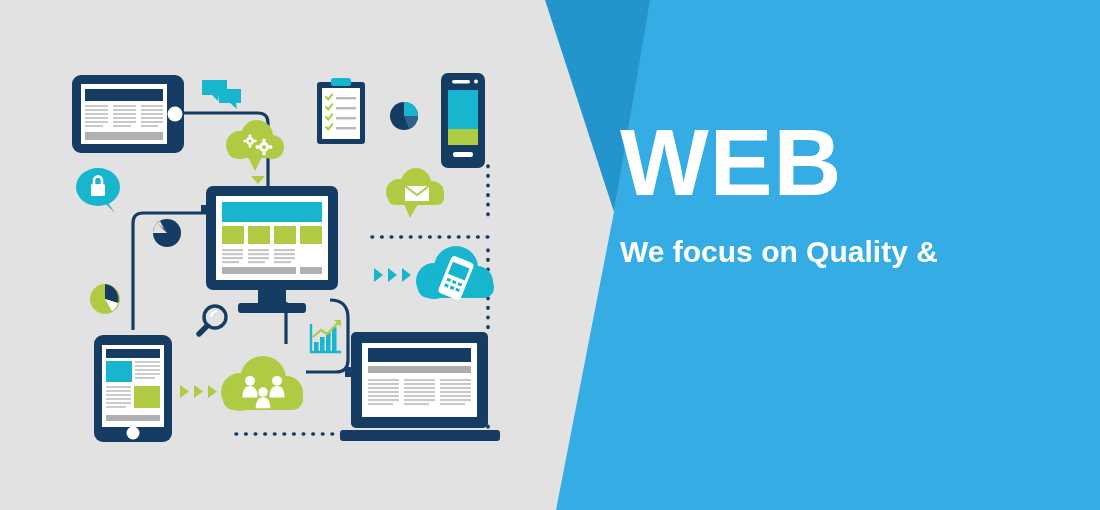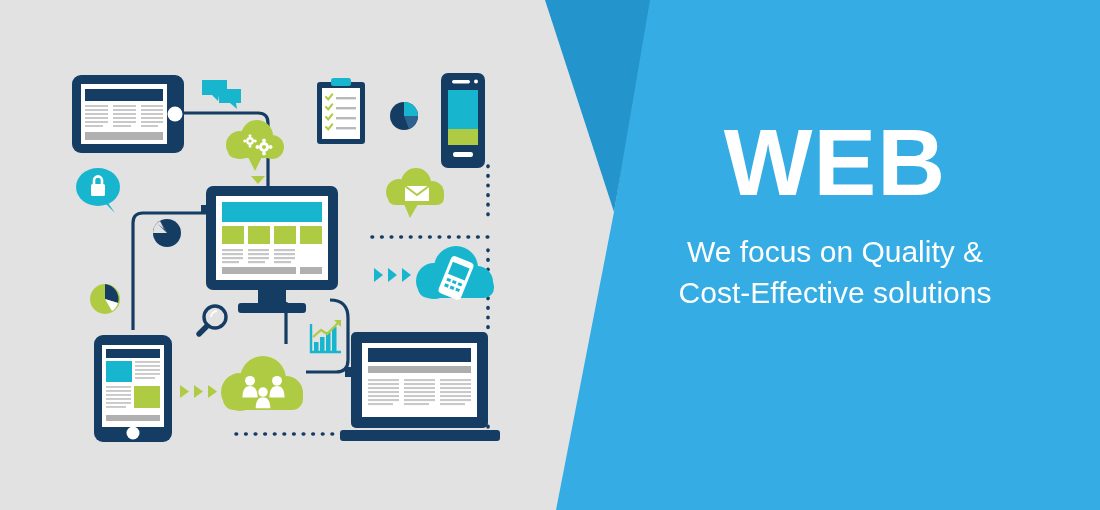--- a/index.html
+++ b/index.html
@@ -13,23 +13,23 @@
     position:absolute; left:0; top:0; width:1100px; height:510px;
     overflow:hidden;
   }
   #bgsvg, #artsvg, #textlayer {
     position:absolute; left:0; top:0; width:1100px; height:510px;
   }
   #textlayer { pointer-events:none; }
 
   .txt-wrap {
     position:absolute;
-    left:600px; top:120px;
+    left:620px; top:120px;
     width:470px;
-    text-align:center;
+    text-align:left;
     color:#ffffff;
   }
   .t-web {
     font-size:94px;
     font-weight:bold;
     line-height:0.92;
     letter-spacing:1px;
     display:block;
   }
   .t-dev {
@@ -40,21 +40,21 @@
     display:block;
     margin-top:-2px;
   }
   .t-sub {
     margin-top:26px;
     font-size:30px;
     font-weight:300;
     line-height:1.36;
     display:block;
   }
-  .t-sub span { display:block; }
+  .t-sub span { display:block;font-weight:bold; }
 </style>
 </head>
 <body>
 
 <div id="banner">
 
   <svg id="bgsvg" viewBox="0 0 1100 510">
     <rect x="0" y="0" width="1100" height="510" fill="#e2e2e2"></rect>
 
     <polygon points="648,0 1100,0 1100,510 556,510 614,212" fill="#35ADE4"></polygon>
@@ -377,18 +377,17 @@
       <rect x="340" y="430" width="160" height="11" rx="3" fill="#153D63"></rect>
       <rect x="345" y="367" width="10" height="10" fill="#153D63"></rect>
     </g>
   </svg>
 
   <div id="textlayer">
     <div class="txt-wrap">
       <span class="t-web">WEB</span>
       <span class="t-sub">
         <span>We focus on Quality &amp;</span>
-        <span>Cost-Effective solutions</span>
       </span>
     </div>
   </div>
 
 </div>
 
 </body></html>

